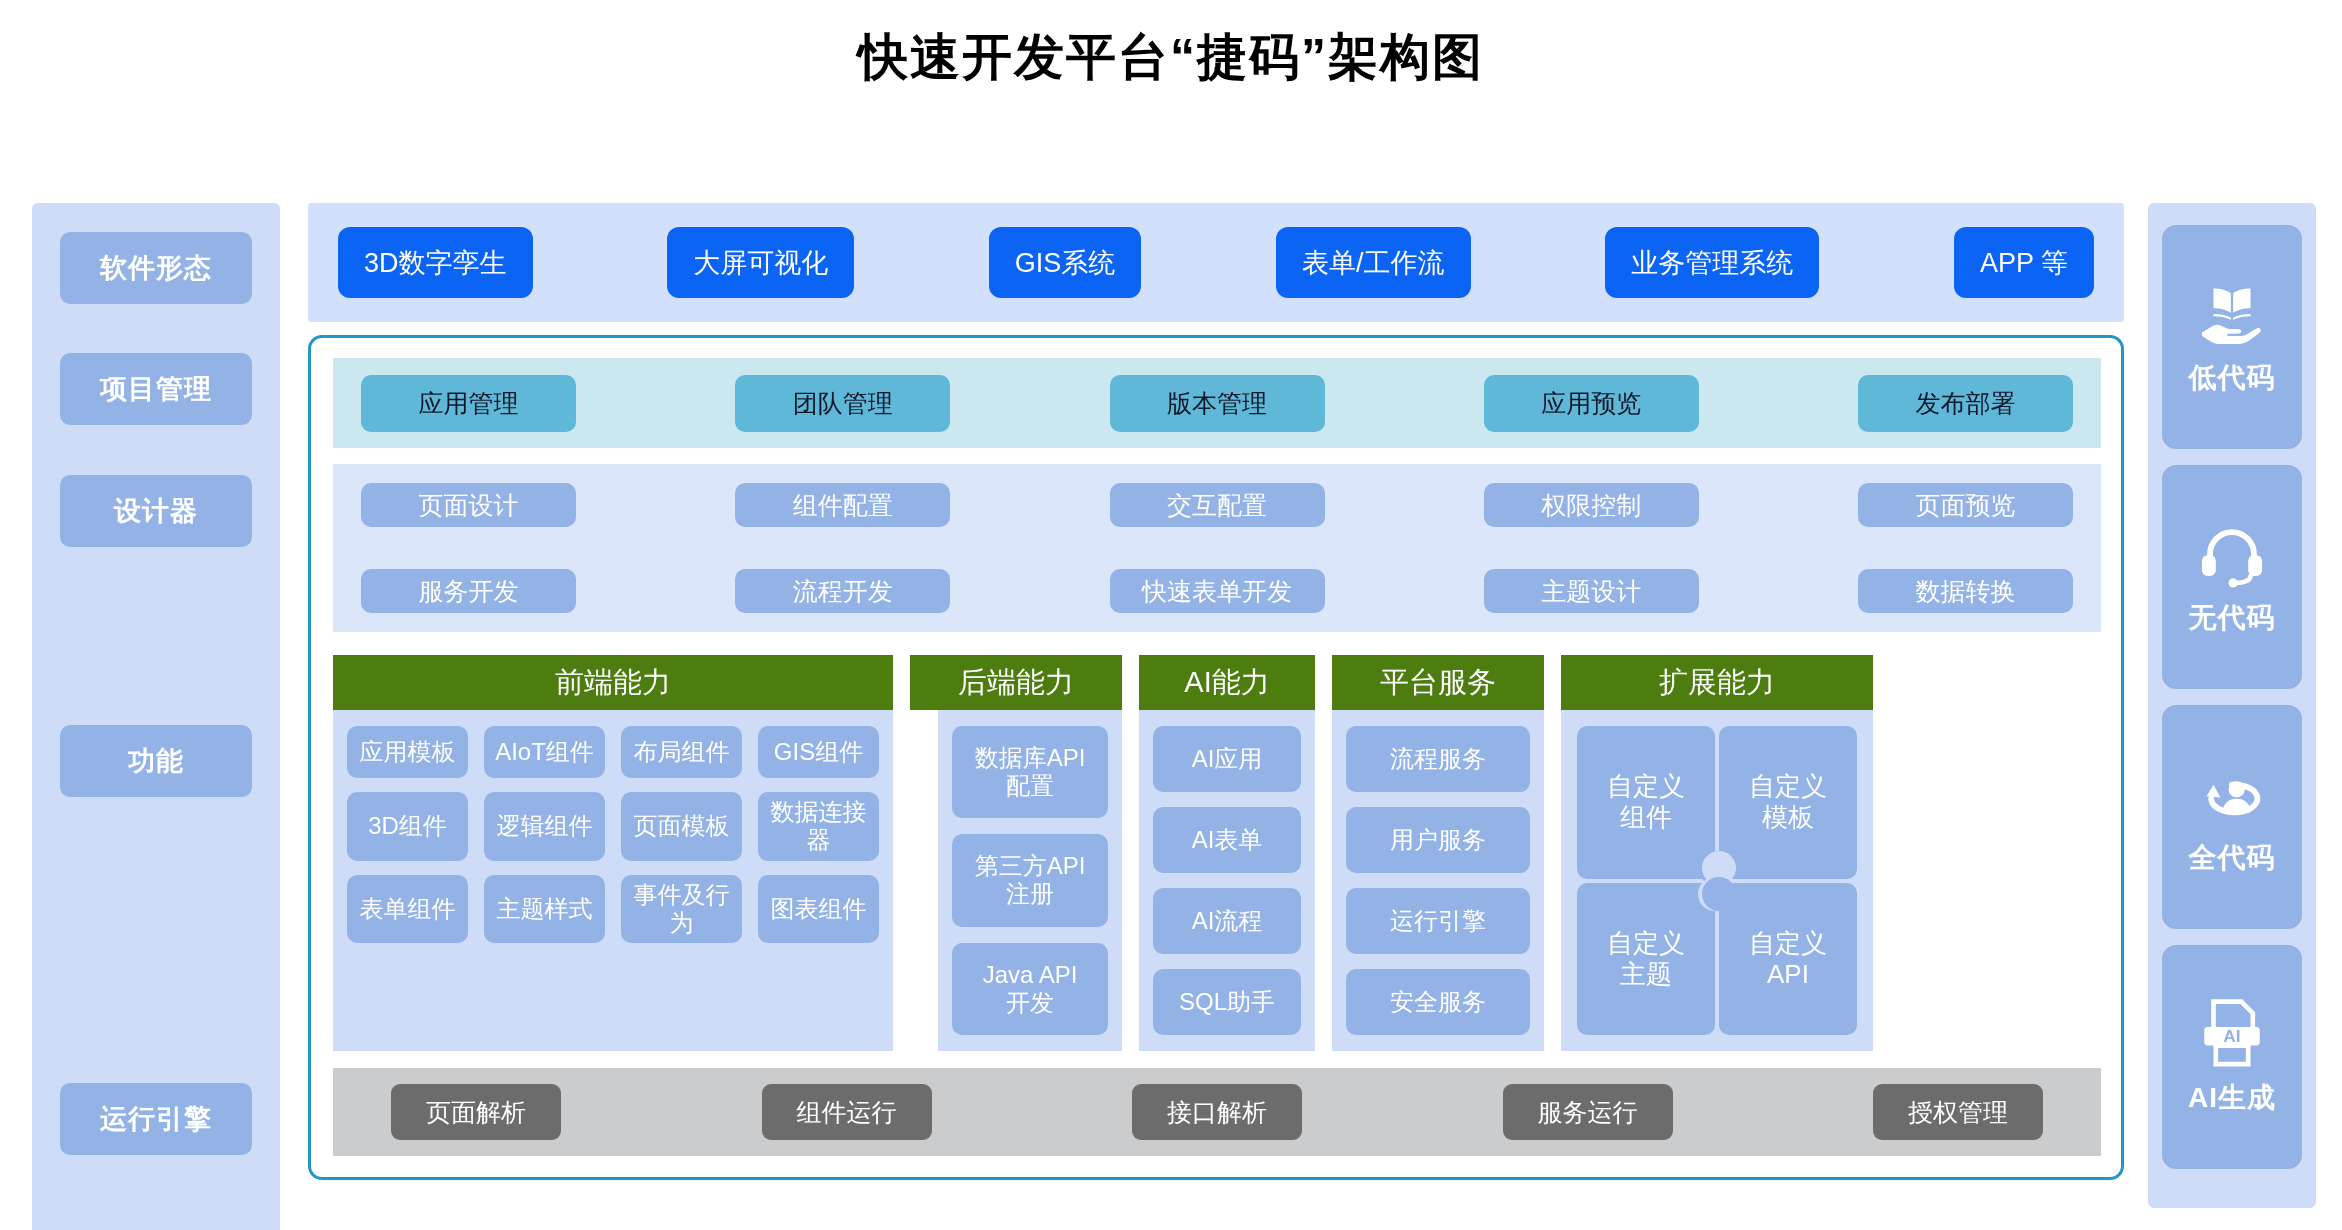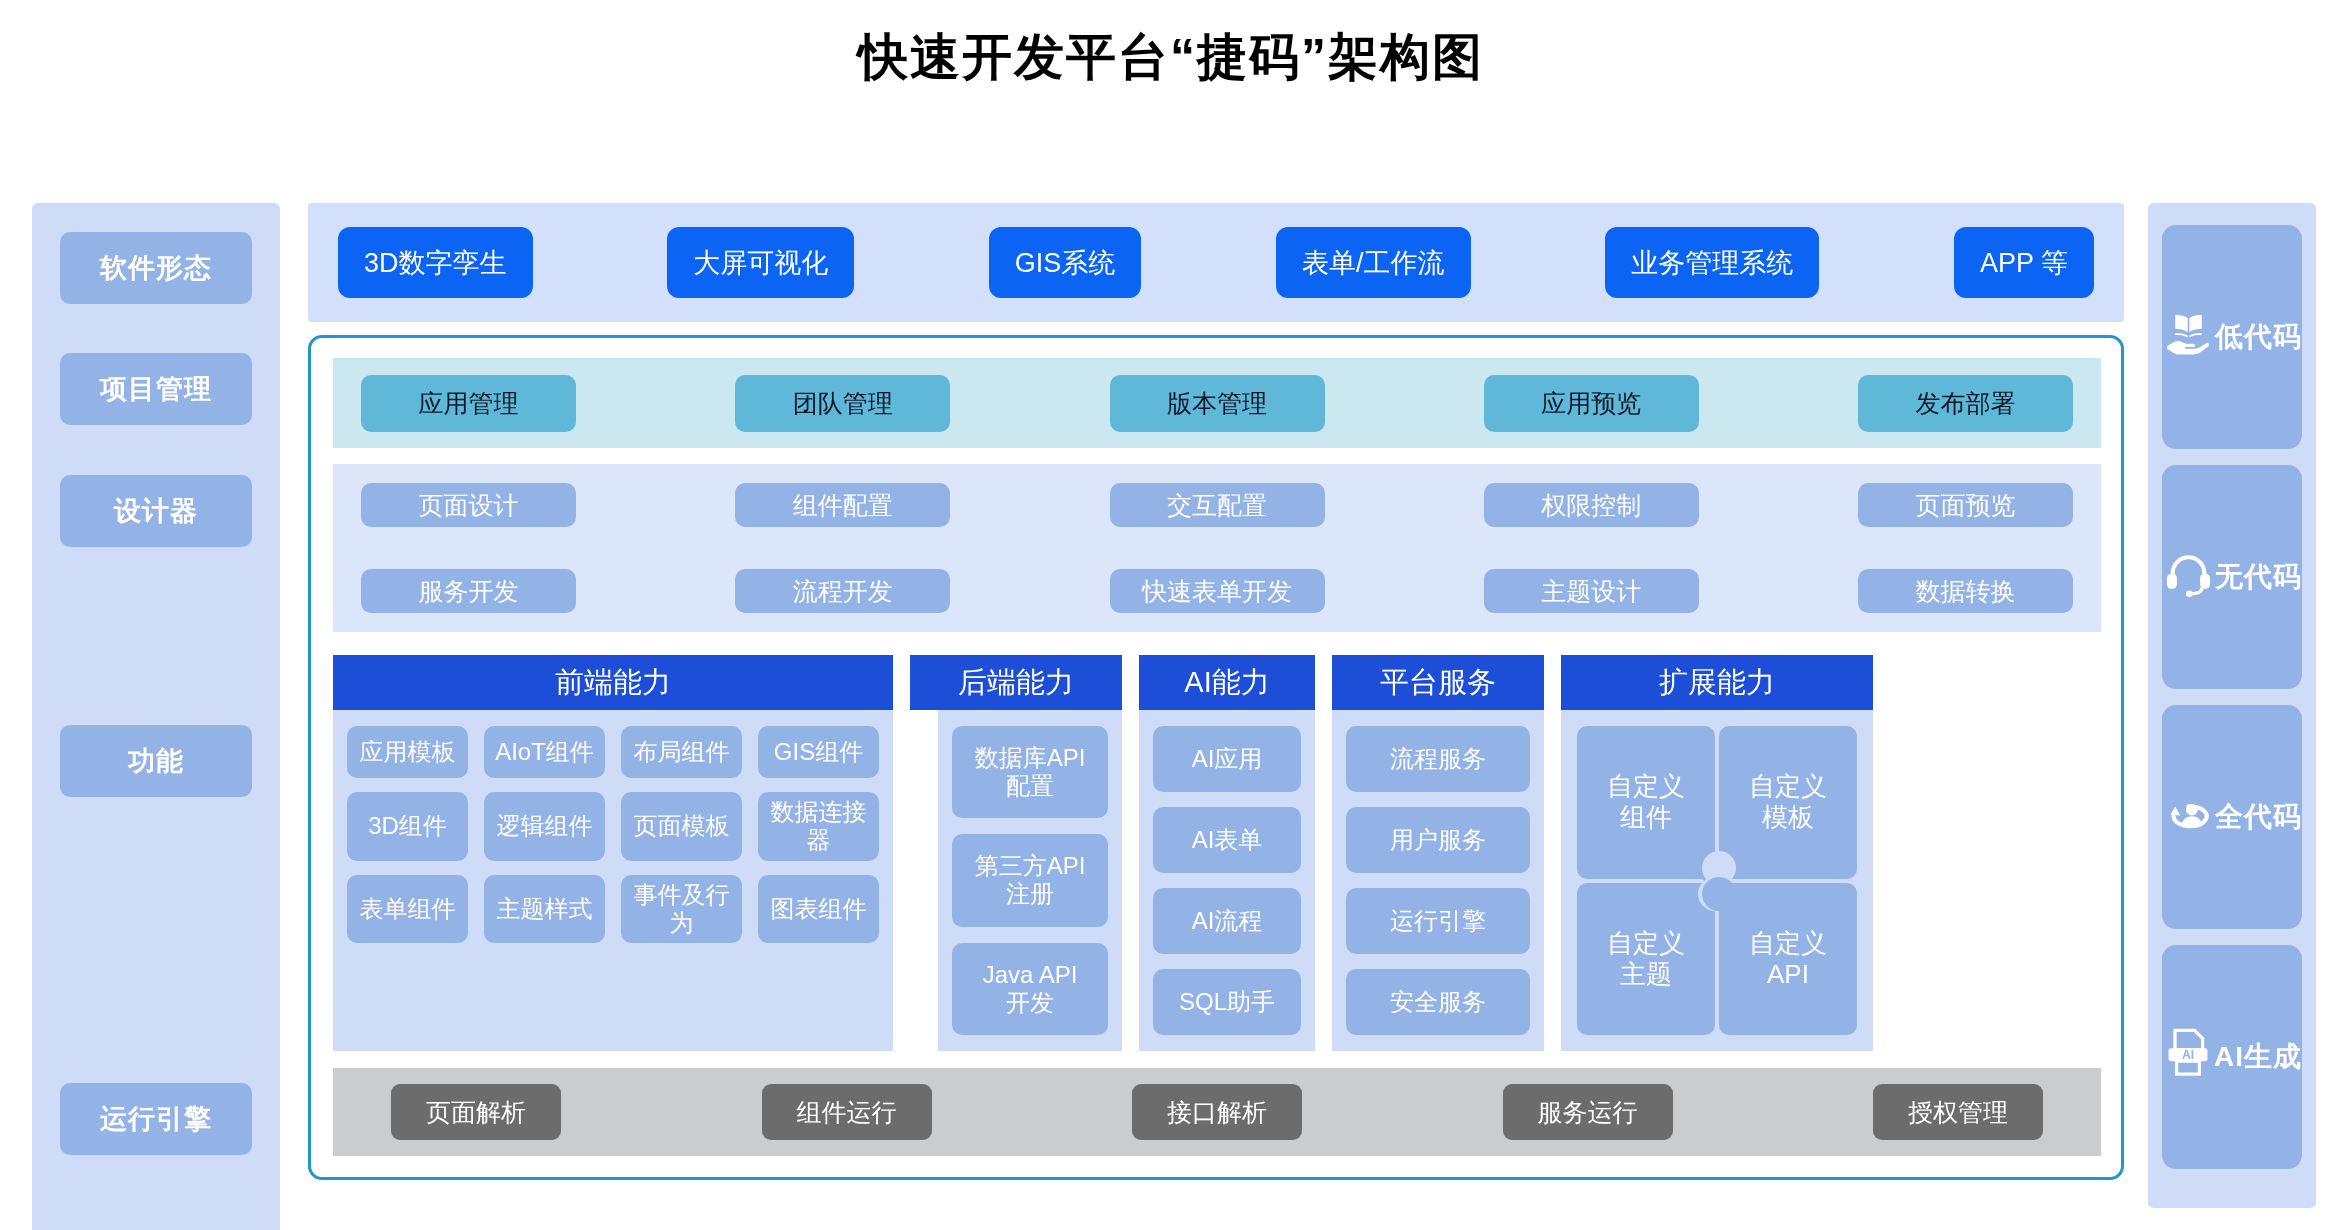--- a/index.html
+++ b/index.html
@@ -42,21 +42,21 @@
 
   
   .right-rail {
     position: absolute; left: 2148px; top: 203px;
     width: 168px; height: 1005px;
     background: #cfdcf7; border-radius: 6px;
   }
   .rail-card {
     position: absolute; left: 14px; width: 140px; height: 224px;
     background: #93b3e6; border-radius: 14px;
-    display: flex; flex-direction: row;
+    display: flex; flex-direction: column;
     align-items: center; justify-content: center;
   }
   .rail-card.r0 { top: 22px; }
   .rail-card.r1 { top: 262px; }
   .rail-card.r2 { top: 502px; }
   .rail-card.r3 { top: 742px; }
   .rail-card .ric { width: 74px; height: 74px; display:block; margin-bottom: 8px; }
   .rail-card .rlabel {
     color: #ffffff; font-size: 28px; font-weight: bold; letter-spacing: 1px;
     white-space: nowrap;
@@ -124,21 +124,21 @@
     width: 1768px; height: 396px;
     display: flex; gap: 17px;
   }
   .fn-col { display: flex; flex-direction: column; }
   .fn-col.w-front { width: 560px; }
   .fn-col.w-back  { width: 212px; }
   .fn-col.w-ai    { width: 176px; }
   .fn-col.w-plat  { width: 212px; }
   .fn-col.w-ext   { width: 312px; }
   .fn-head {
-    height: 55px; background: #1d4ed8;
+    height: 55px; background: #4d7c0f;
     color: #ffffff; font-size: 29px;
     display: flex; align-items: center; justify-content: center;
     white-space: nowrap;
   }
   .fn-body {
     flex: 1; background: #cfdcf7;
     padding: 16px 14px;
     display: flex; flex-direction: column; gap: 14px;
   }
   .fn-grid3 {

